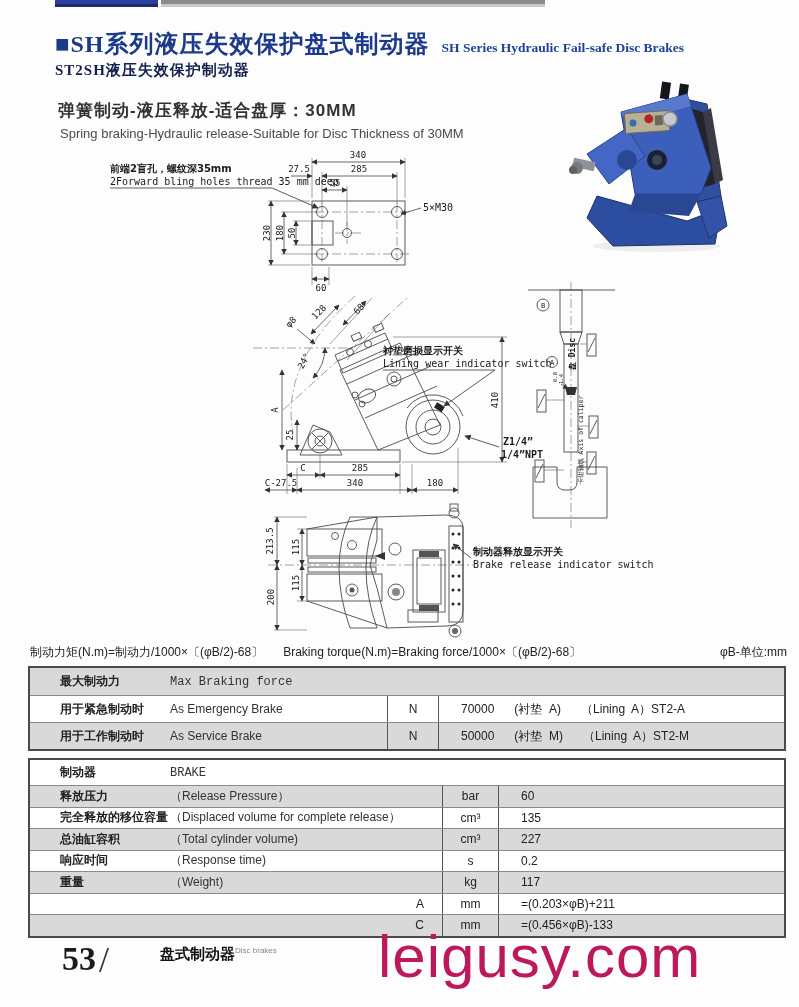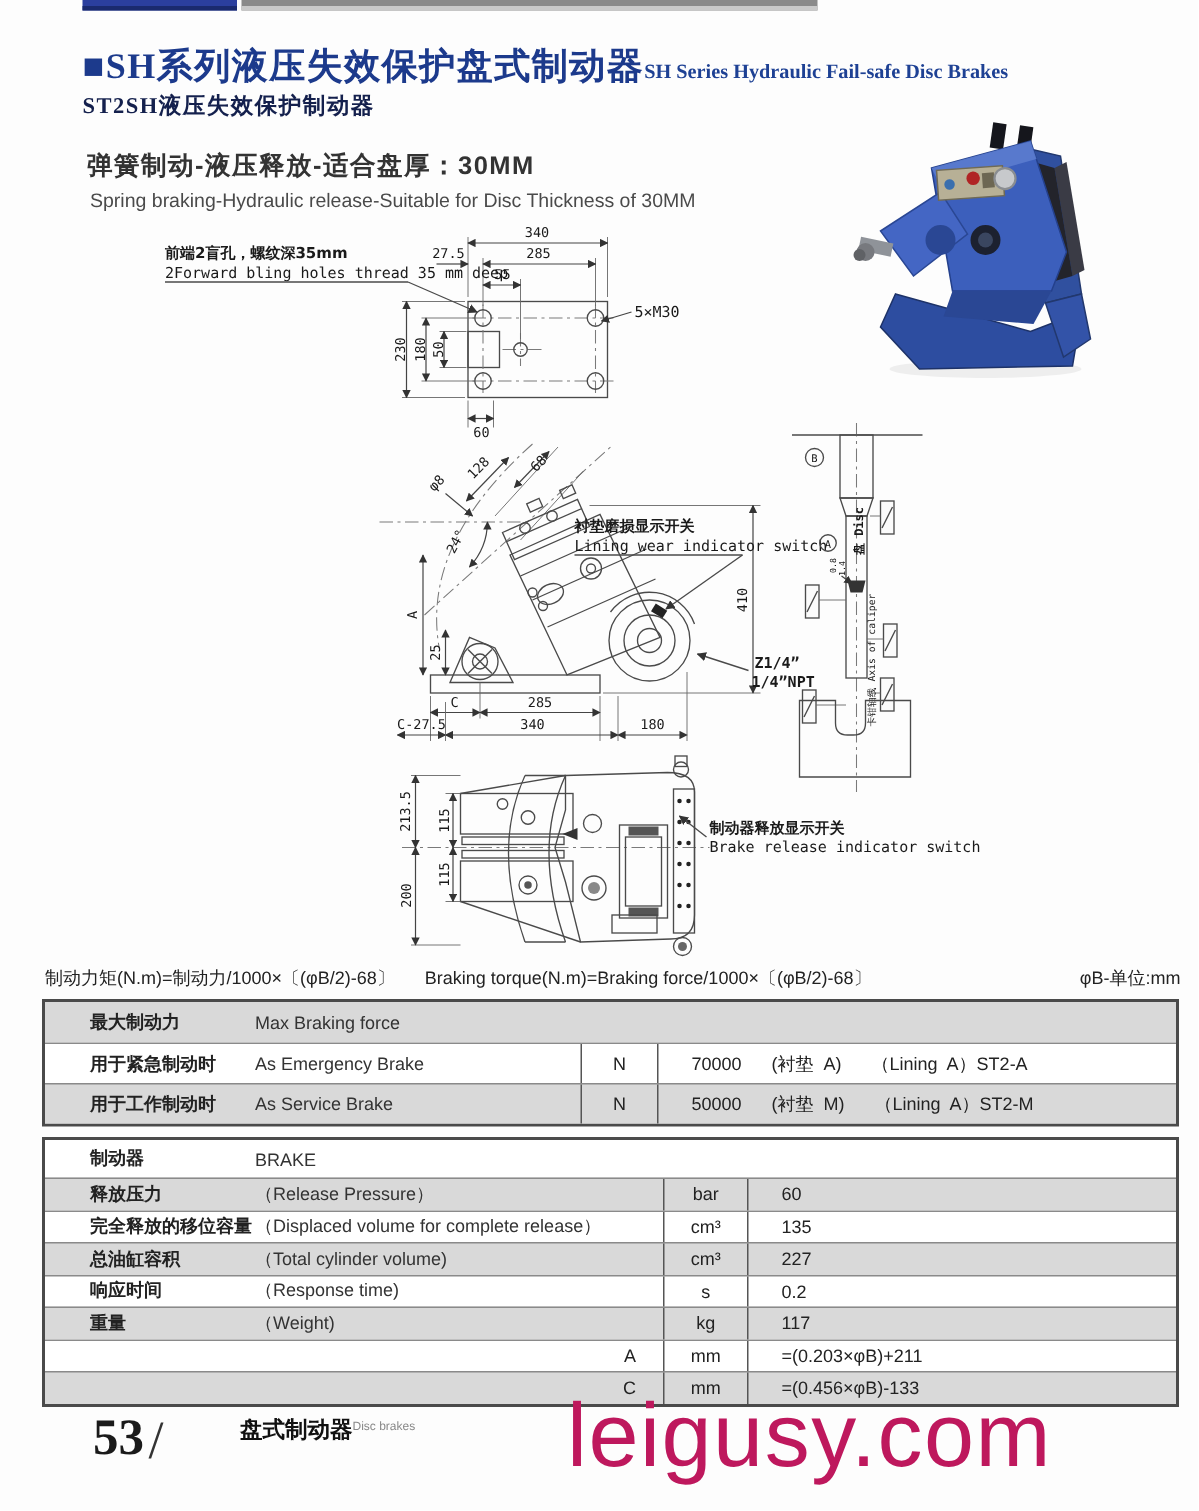--- a/index.html
+++ b/index.html
@@ -7,21 +7,21 @@
   .page { position:relative; width:799px; height:1007px; background:#fdfdfd; overflow:hidden;
           font-family:"Liberation Sans", sans-serif; color:#222; }
 
   
   .bar-blue { position:absolute; left:55px; top:0; width:103px; height:7px; background:#2b3f9e; border-bottom:3px solid #1a2a6e; }
   .bar-gray { position:absolute; left:161px; top:0; width:384px; height:7px; background:#8a8a8a; border-bottom:3px solid #c9c9c9; }
 
   
   .title-row { position:absolute; left:55px; top:28px; width:730px; white-space:nowrap; }
   .title-cn { font-family:"Liberation Serif", serif; font-weight:bold; font-size:24px; color:#1c3a8c; letter-spacing:1px; }
-  .title-en { font-family:"Liberation Serif", serif; font-weight:bold; font-size:13.5px; color:#1e4194; }
+  .title-en { font-family:"Liberation Serif", serif; font-weight:bold; font-size:13.5px; color:#1e4194; margin-left:12px; }
   .subtitle { position:absolute; left:55px; top:61px; font-family:"Liberation Serif", serif; font-weight:bold; font-size:15px; color:#14204d; letter-spacing:1px; }
   .feature-cn { position:absolute; left:58px; top:99px; font-size:17px; font-weight:600; color:#333; letter-spacing:1px; }
   .feature-en { position:absolute; left:60px; top:126px; font-size:13px; color:#4a4a4a; }
 
   
   .photo { position:absolute; left:568px; top:76px; width:172px; height:178px; }
 
   
   .drawing { position:absolute; left:25px; top:148px; width:765px; height:490px; }
   .drawing .thin  { stroke:#4a4a4a; stroke-width:0.9; fill:none; }
@@ -37,21 +37,21 @@
   
   .formula { position:absolute; left:30px; top:644px; width:757px; font-size:12px; color:#222; display:flex; white-space:pre; }
   .formula .f-en { margin-left:20px; }
   .formula .f-unit { margin-left:auto; }
 
   
   .tbl { position:absolute; left:28px; width:758px; border:2px solid #4a4a4a; background:#fff; font-size:12px; }
   .t1 { top:666px; }
   .t2 { top:758px; }
   .trow { display:flex; align-items:center; border-top:1px solid #8a8a8a; }
-  .trow:first-child { border-top:none; }
+  .trow:first-child { border-top:none;font-family:Liberation Mono, monospace; }
   .t1 .trow { height:27px; }
   .t2 .trow { height:21.5px; }
   .t2 .trow.head { height:25px; }
   .gray { background:#d9d9d9; }
   .white { background:#ffffff; }
   .c-label { padding-left:30px; display:flex; align-items:center; position:relative; height:100%; }
   .t1 .c-label { width:357px; } .t2 .c-label { width:412px; }
   .cn-lab { display:inline-block; width:110px; font-weight:600; color:#222; }
   .en-lab { color:#333;text-align:right; }
   .side-lab { position:absolute; right:18px; color:#222; }

